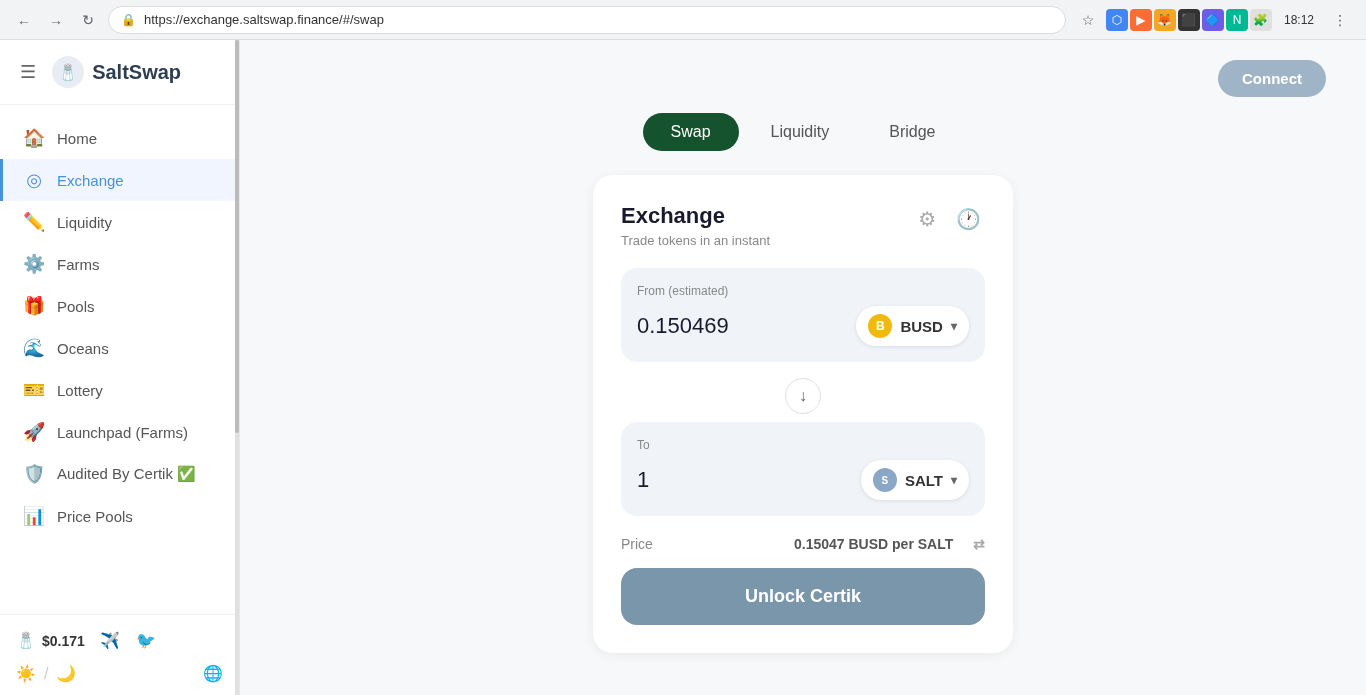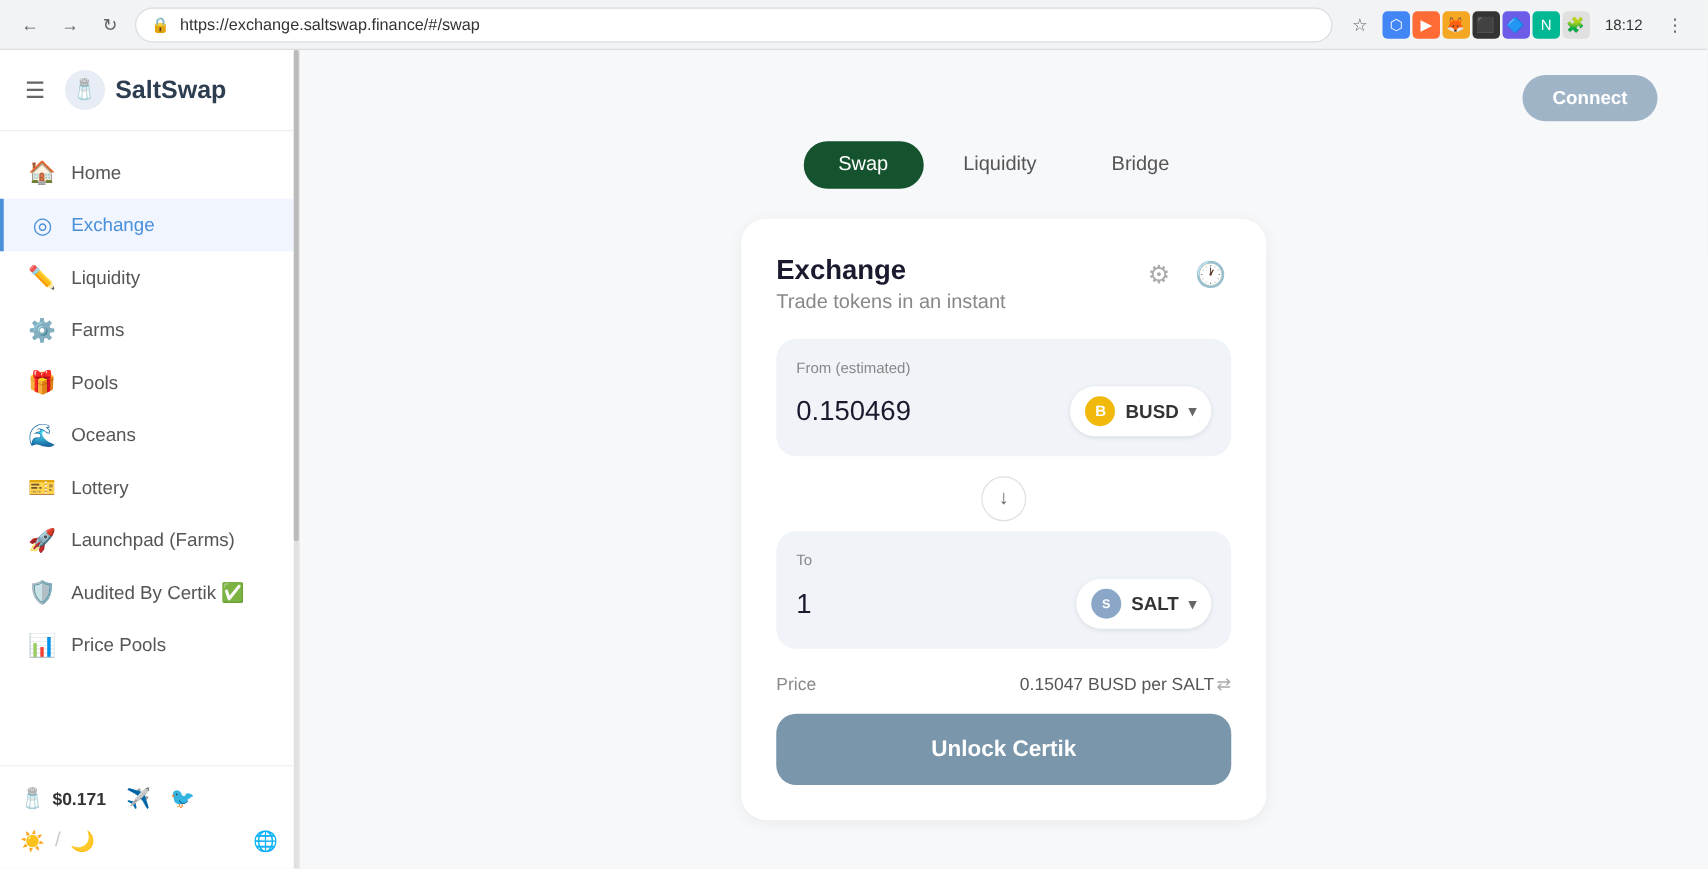--- a/index.html
+++ b/index.html
@@ -229,21 +229,21 @@
       justify-content: space-between;
       align-items: flex-start;
       margin-bottom: 20px;
     }
     .card-title {
       font-size: 22px;
       font-weight: 700;
       color: #1a1a2e;
     }
     .card-subtitle {
-      font-size: 16px;
+      font-size: 13px;
       color: #888;
       margin-top: 4px;
     }
     .card-actions { display: flex; gap: 12px; }
     .card-action-btn {
       background: none;
       border: none;
       cursor: pointer;
       color: #aaa;
       font-size: 20px;
@@ -328,23 +328,23 @@
       display: flex;
       justify-content: space-between;
       align-items: center;
       padding: 12px 0;
       font-size: 14px;
       color: #888;
     }
     .price-value {
       display: flex;
       align-items: flex-start;
-      gap: 2px;
+      gap: 20px;
       color: #555;
-      font-weight: 400;
+      font-weight: 700;
     }
     .swap-icon { font-size: 14px; color: #aaa; cursor: pointer; }
 
     
     .unlock-btn {
       width: 100%;
       padding: 18px;
       background: #7a96aa;
       color: white;
       border: none;

